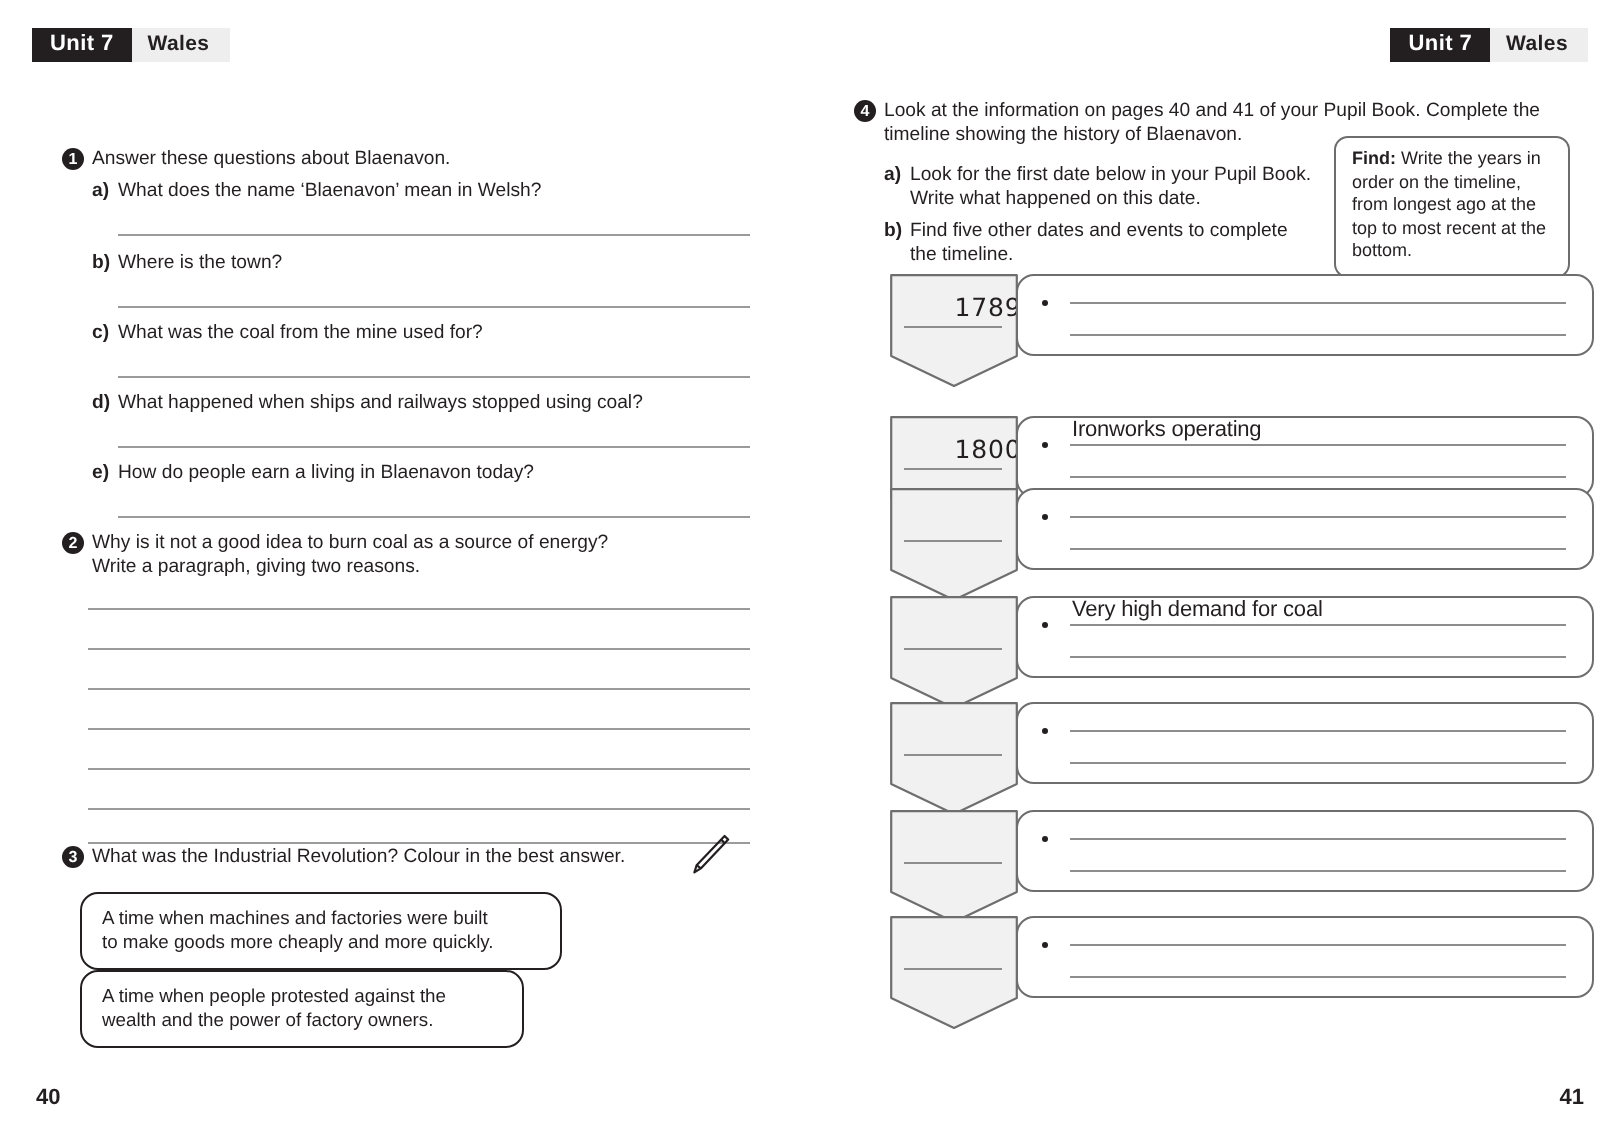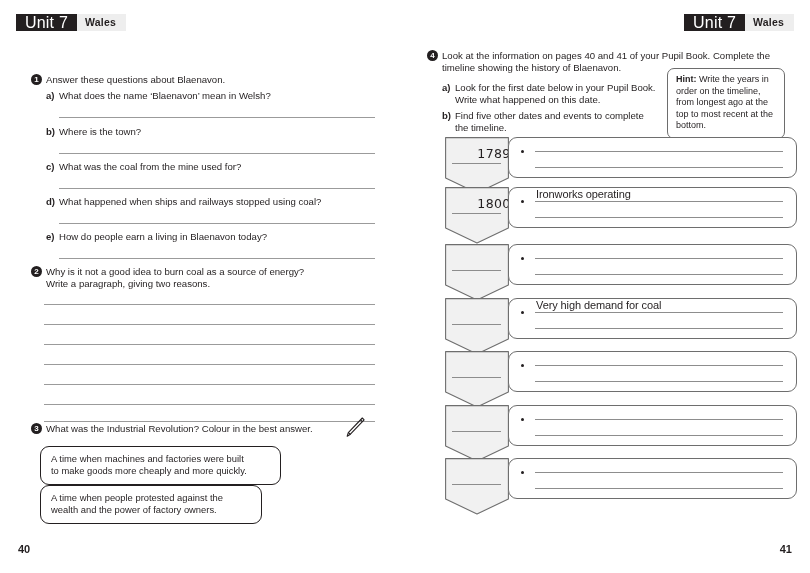--- a/index.html
+++ b/index.html
@@ -16,21 +16,21 @@
   .page { position:absolute; top:0; height:573px; width:405px; }
   .page-left  { left:0; }
   .page-right { left:405px; }
 
   
   .runhead { position:absolute; top:14px; display:flex; align-items:stretch; height:17px; }
   .runhead.left  { left:16px; }
   .runhead.right { right:16px; }
   .rh-unit {
     background:#231f20; color:#ffffff;
-    font-size:16px; font-weight:normal; letter-spacing:.2px;
+    font-size:11px; font-weight:bold; letter-spacing:.2px;
     padding:2px 9px 2px 9px; line-height:13px;
     display:flex; align-items:center;
   }
   .rh-topic {
     background:#eeeeee; color:#231f20;
     font-size:10.5px; font-weight:bold; letter-spacing:.2px;
     padding:2px 10px 2px 8px; line-height:13px;
     display:flex; align-items:center;
   }
 
@@ -223,38 +223,38 @@
 
     <div class="sub" style="left:37px; top:110px; width:215px;">
       <span class="sub-label">b)</span>
       <span class="sub-text">
         <span>Find five other dates and events to</span>
         <span>complete the timeline.</span>
       </span>
     </div>
 
     <div class="hintbox" style="left:262px; top:68px; width:118px;">
-      <b>Hint:</b><span> Write the years in order on the timeline, from longest ago at the top to most recent at the bottom.</span>
+      <b>Find:</b><span> Write the years in order on the timeline, from longest ago at the top to most recent at the bottom.</span>
     </div>
 
     <div id="timeline">
         <div class="tl-row" style="left: 40px; top: 137px; width: 352px; height: 41px;">
           <div style="position: absolute; left: 0px; top: 0px; width: 64px; height: 57px;">
             <svg width="64" height="57" viewBox="0 0 64 57" style="position:absolute;left:0;top:0;">
               <path d="M0.6 0.6 L63.4 0.6 L63.4 41 L32 56 L0.6 41 Z" fill="#f1f1f1" stroke="#6e6e6e" stroke-width="1.1" stroke-linejoin="round"></path>
             </svg>
             <div class="tl-date-text" style="top: 9px;">1789</div>
             <div class="tl-date-rule" style="top: 26px;"></div>
           </div>
           <div class="tl-body" style="left: 63px; width: 289px; height: 41px;"></div>
           <div class="tl-bullet" style="left: 76px; top: 13px;"></div>
           <div class="tl-line" style="left: 90px; top: 14px; width: 248px;"></div>
           <div class="tl-line" style="left: 90px; top: 30px; width: 248px;"></div>
         </div>
-        <div class="tl-row" style="left: 40px; top: 187px; width: 352px; height: 41px;">
+        <div class="tl-row" style="left: 40px; top: 208px; width: 352px; height: 41px;">
           <div style="position: absolute; left: 0px; top: 0px; width: 64px; height: 57px;">
             <svg width="64" height="57" viewBox="0 0 64 57" style="position:absolute;left:0;top:0;">
               <path d="M0.6 0.6 L63.4 0.6 L63.4 41 L32 56 L0.6 41 Z" fill="#f1f1f1" stroke="#6e6e6e" stroke-width="1.1" stroke-linejoin="round"></path>
             </svg>
             <div class="tl-date-text" style="top: 9px;">1800</div>
             <div class="tl-date-rule" style="top: 26px;"></div>
           </div>
           <div class="tl-body" style="left: 63px; width: 289px; height: 41px;"></div>
           <div class="tl-bullet" style="left: 76px; top: 13px;"></div>
           <div class="tl-line" style="left: 90px; top: 14px; width: 248px;"></div>

